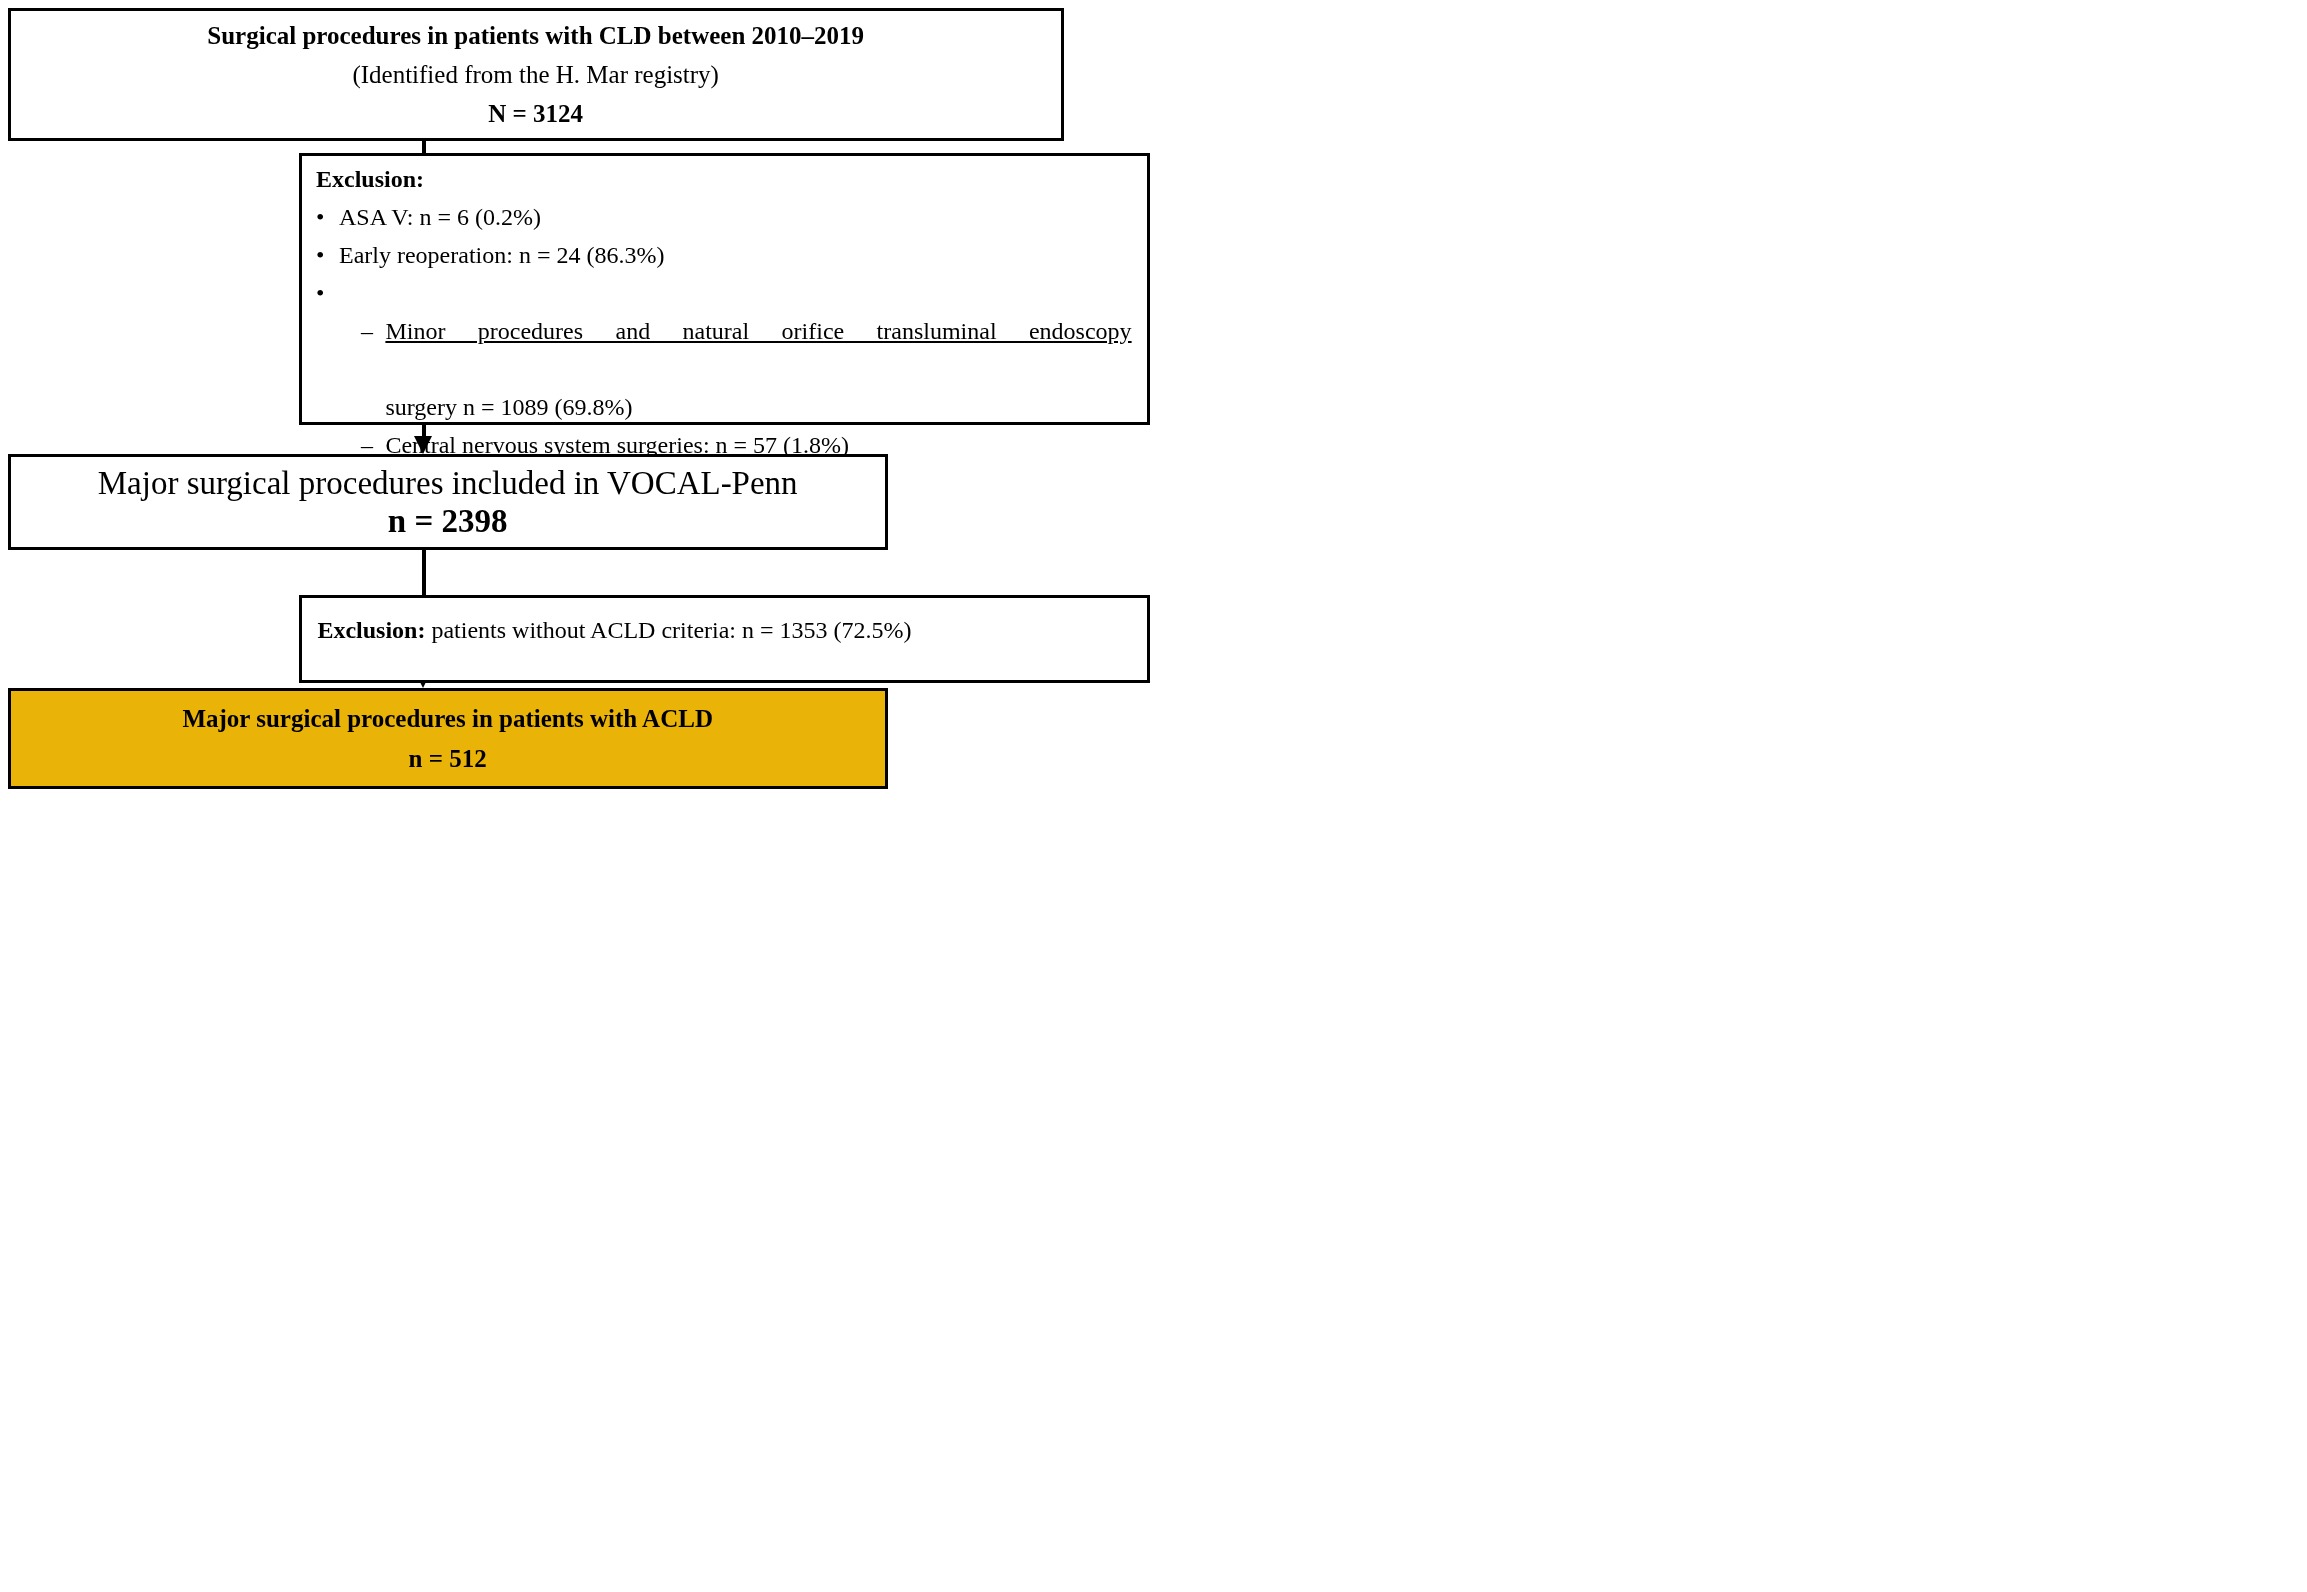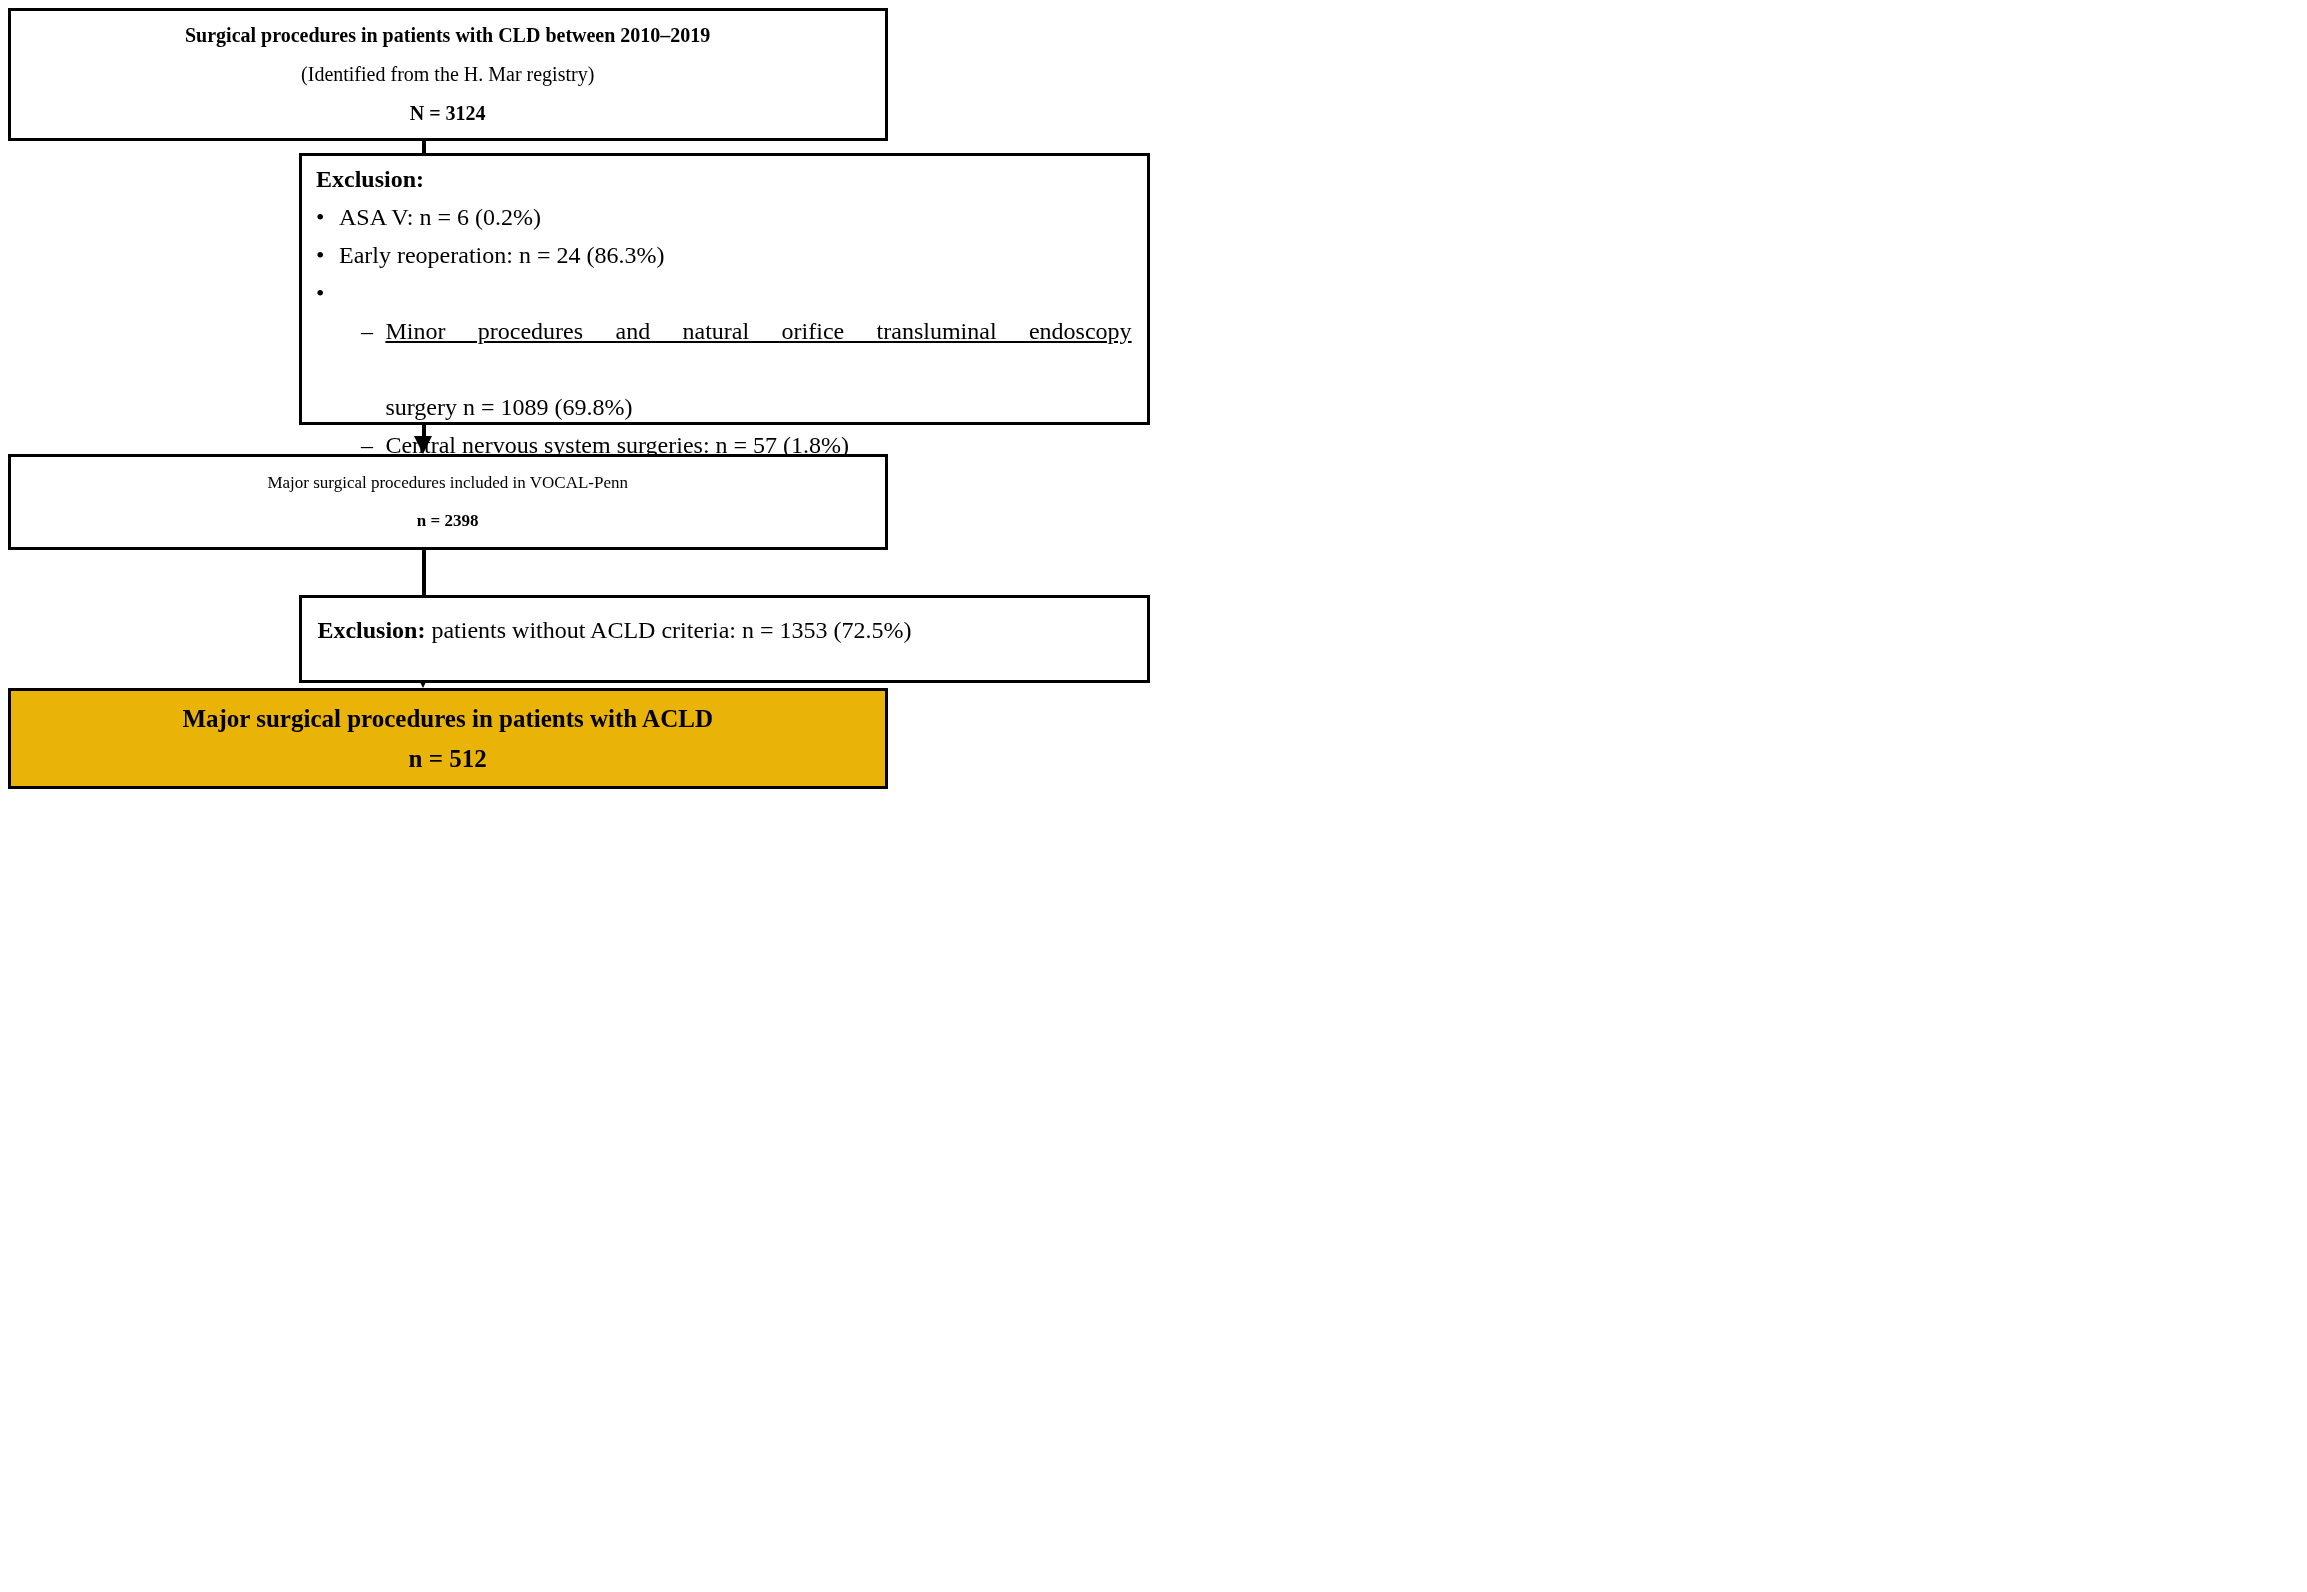--- a/index.html
+++ b/index.html
@@ -19,24 +19,24 @@
   }
   .center-box {
     display: flex;
     flex-direction: column;
     justify-content: center;
     align-items: center;
     text-align: center;
   }
   .bold { font-weight: bold; }
 
-  .top-box   { left: 7.7px;  top: 7.7px;  width: 880px; height: 133px; font-size: 20px; line-height: 39px; }
+  .top-box   { left: 7.7px;  top: 7.7px;  width: 1056px; height: 133px; font-size: 25px; line-height: 39px; }
   .excl1     { left: 299px; top: 153px; width: 851px; height: 272px; font-size: 24px; line-height: 38px;
                padding: 4.2px 15.4px 3.5px 14px; }
-  .mid-box   { left: 7.7px;  top: 454px; width: 880px; height: 96px; font-size: 17px; line-height: 38px; }
+  .mid-box   { left: 7.7px;  top: 454px; width: 880px; height: 96px; font-size: 33px; line-height: 38px; }
   .excl2     { left: 299px; top: 595px; width: 851px; height: 88px; font-size: 24px;
                display: flex; align-items: center; padding: 0 15.4px 18px 15.4px; }
   .bottom-box{ left: 7.7px;  top: 688px; width: 880px; height: 101px; background: #eab308;
                font-size: 25px; line-height: 40px; }
 
   .vline { position: absolute; width: 3.5px; background: #000000; }
   .hline { position: absolute; height: 3.5px; background: #000000; }
   #vline1 { left: 422px; top: 140px; height: 299px; }
   #hline1 { left: 300px; top: 299px; width: 126px; }
   #vline2 { left: 422px; top: 549px; height: 124px; }

